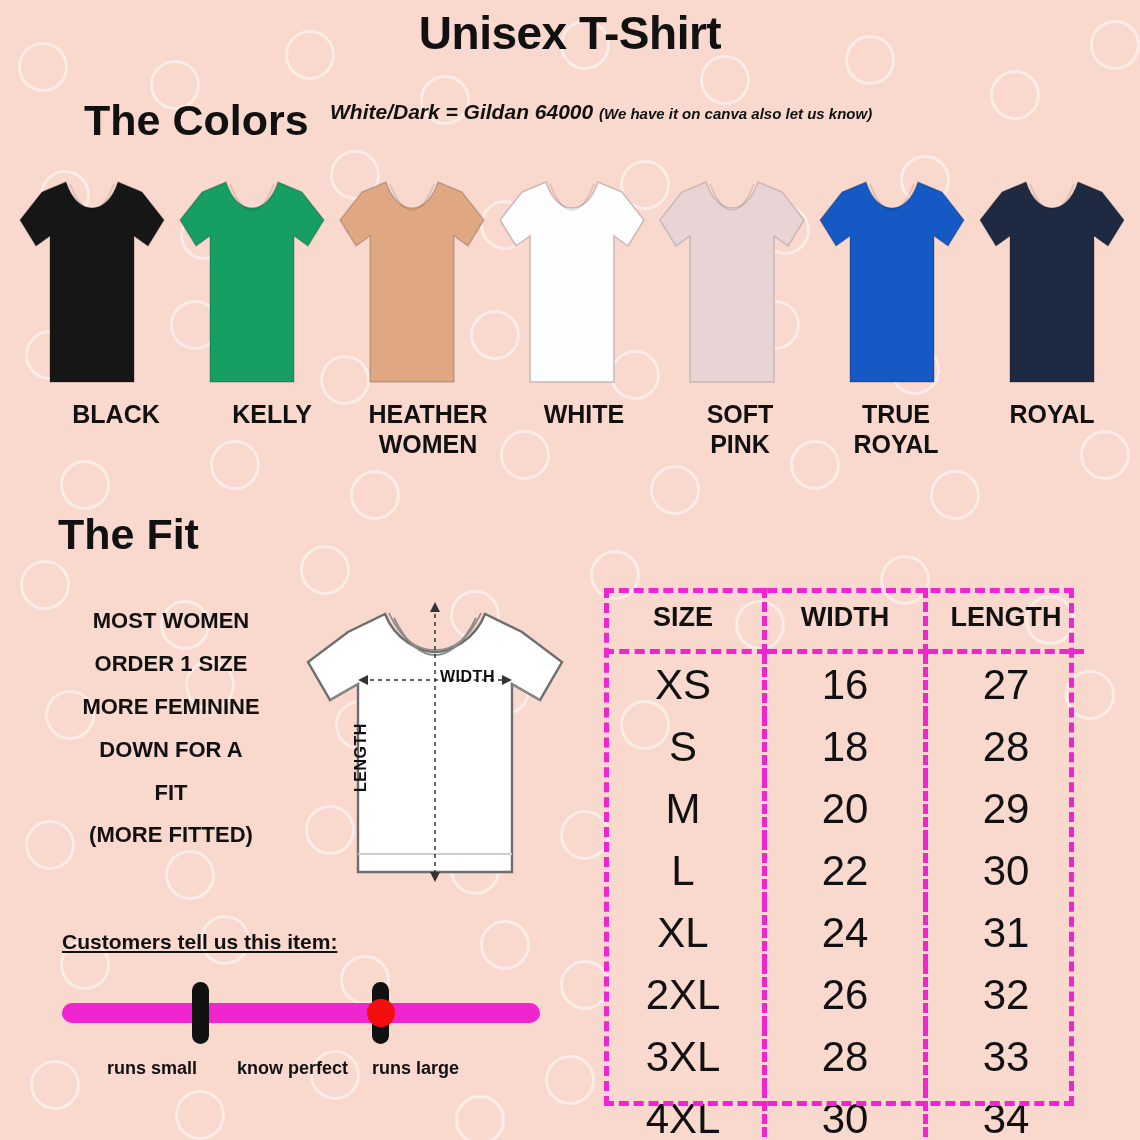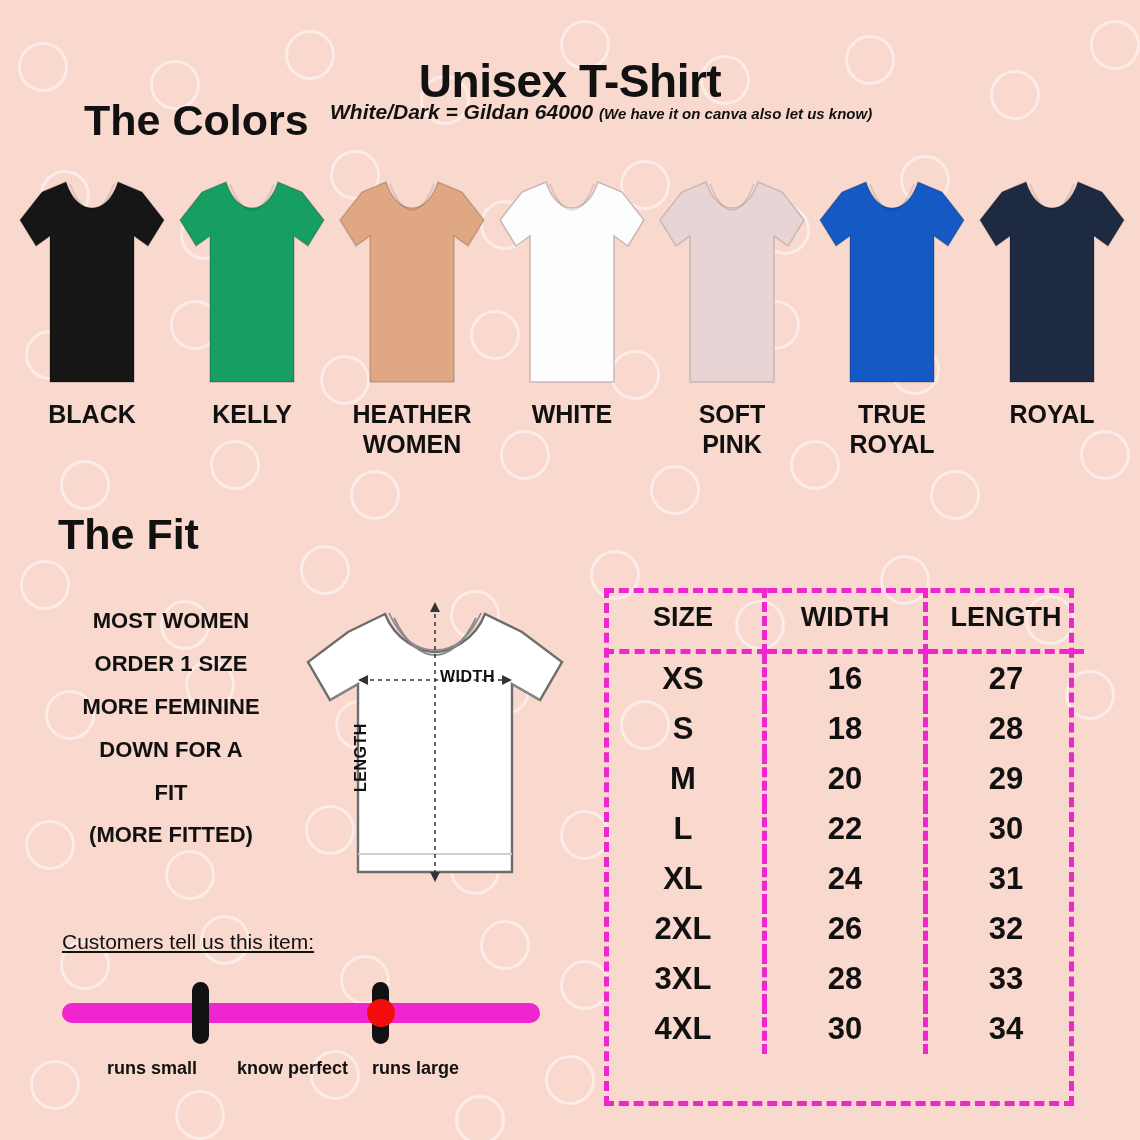--- a/index.html
+++ b/index.html
@@ -38,21 +38,20 @@
   
   .title {
     position: absolute;
     top: 6px;
     left: 0;
     width: 1140px;
     text-align: center;
     font-size: 46px;
     font-weight: bold;
     letter-spacing: -0.5px;
-    margin-top: 48px;
   }
   .subline1, .subline2 {
     position: absolute;
     left: 330px;
     font-style: italic;
     font-weight: bold;
     font-size: 21px;
   }
   .subline1 { top: 68px; margin-top: 32px; }
   .subline2 { top: 98px; }
@@ -86,21 +85,21 @@
     position: relative;
   }
   .shirt-svg { display:block; }
 
   .labels {
     position: absolute;
     top: 400px;
     left: 14px;
     width: 1116px;
     display: flex;
-    justify-content: space-between;
+    justify-content: flex-end;
   }
   .label-cell {
     width: 156px;
     text-align: center;
     font-size: 25px;
     font-weight: bold;
     line-height: 1.18;
   }
 
   
@@ -141,21 +140,21 @@
     transform: rotate(-90deg);
     transform-origin: left top;
   }
 
   
   .cust-title {
     position: absolute;
     left: 62px;
     top: 930px;
     font-size: 21px;
-    font-weight: normal;
+    font-weight: bold;
     text-decoration: underline;
   }
   .slider-wrap {
     position: absolute;
     left: 62px;
     top: 985px;
     width: 480px;
     height: 62px;
   }
   .slider-bar {
@@ -213,24 +212,24 @@
     width: 470px;
     table-layout: fixed;
   }
   .tbl th {
     font-size: 27px;
     font-weight: bold;
     padding: 14px 0 16px 0;
     border-bottom: 5px dashed #ef26d0;
   }
   .tbl td {
-    font-size: 31px;
+    font-size: 42px;
     text-align: center;
     padding: 7px 0;
-    font-weight: bold;
+    font-weight: normal;
   }
   .tbl th:nth-child(1), .tbl td:nth-child(1) { width: 158px; }
   .tbl th:nth-child(2), .tbl td:nth-child(2) { width: 156px; }
   .tbl th:nth-child(3), .tbl td:nth-child(3) { width: 156px; }
 
   .tbl th:nth-child(1), .tbl td:nth-child(1),
   .tbl th:nth-child(2), .tbl td:nth-child(2) {
     border-right: 5px dashed #ef26d0;
   }
   .tbl-outline {

